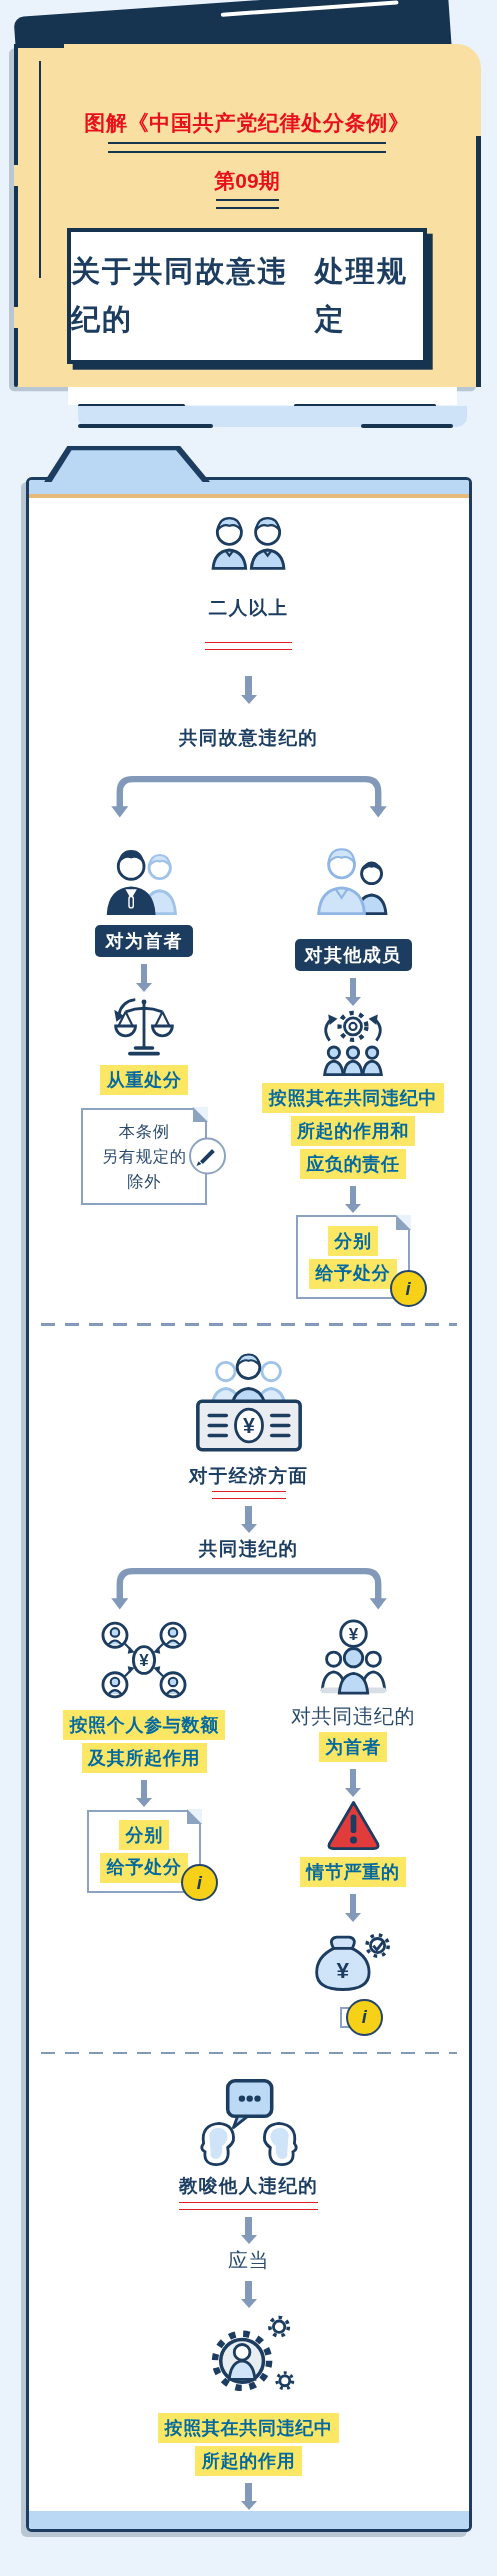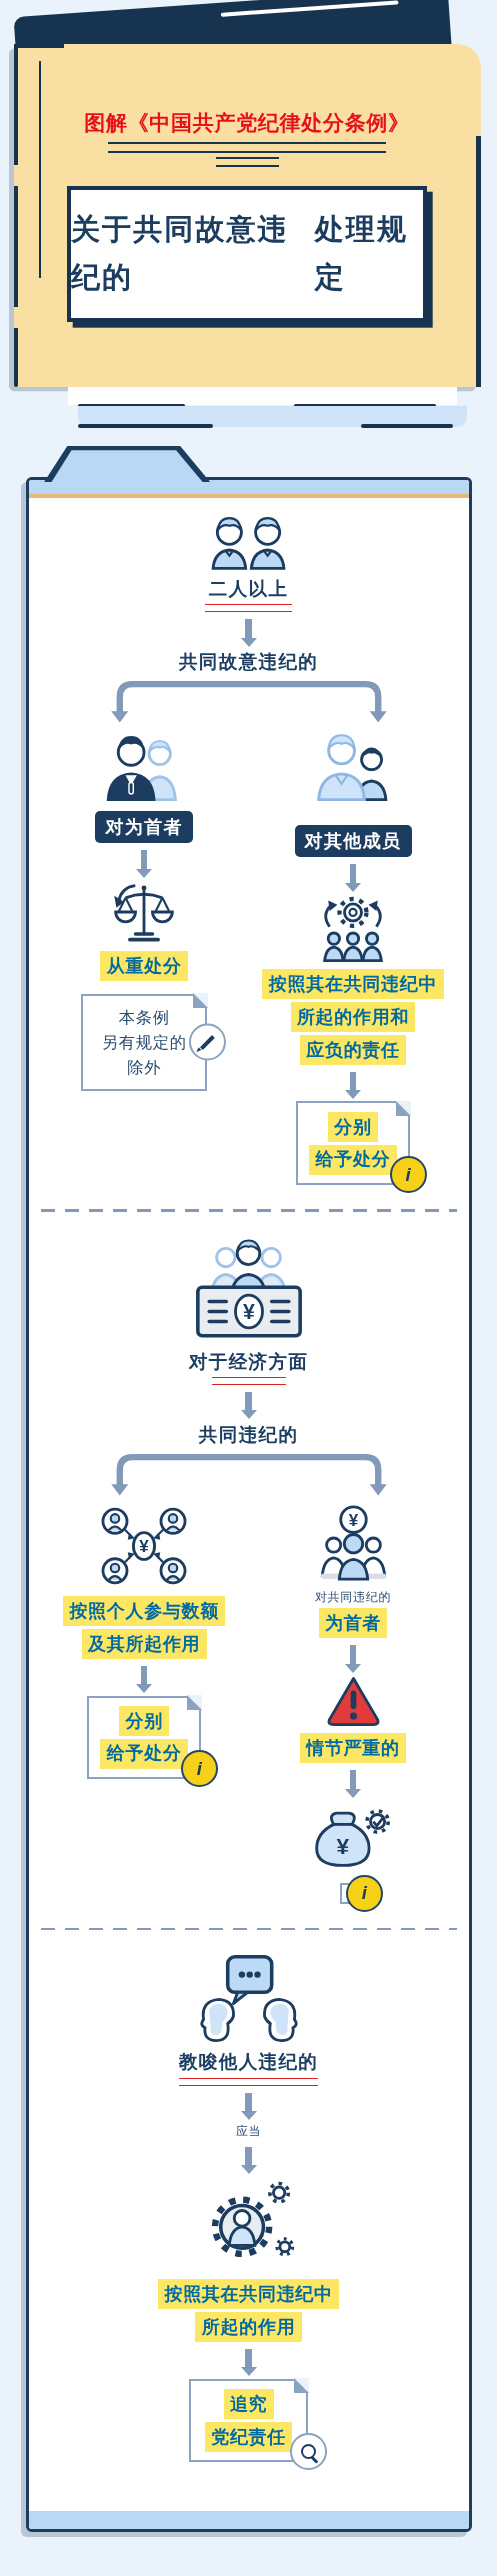--- a/index.html
+++ b/index.html
@@ -31,21 +31,21 @@
   .tab .outer{position:absolute;inset:0;background:#1c3c60;clip-path:polygon(0% 100%,14% 0%,82% 0%,100% 100%);}
   .tab .inner{position:absolute;inset:0;background:#bad8f4;clip-path:polygon(4.5% 100%,16.5% 12%,79.5% 12%,95.5% 100%);}
   .tab .lbl{position:absolute;inset:4.3px 0 0 0;text-align:center;font-size:19px;font-weight:bold;color:#1c3c60;letter-spacing:1.4px;z-index:2;}
   .card{position:relative;margin-top:31px;height:2049px;background:#fff;border:3.6px solid #1c3c60;border-radius:5.7px;box-shadow:-5px 5px 0 #b9c6d3;overflow:hidden;}
   .band{height:14px;background:#bad8f4;}
   .orangeline{height:3.6px;background:#e7ba79;}
   .bandBottom{position:absolute;left:0;right:0;bottom:0;height:18.5px;background:#bad8f4;}
 
   .flow{display:flex;flex-direction:column;align-items:center;}
   .flowT{font-size:18.5px;font-weight:bold;color:#1d3e63;letter-spacing:1.4px;text-align:center;}
-  .flowP{font-size:12px;color:#2a4a6e;letter-spacing:0.7px;text-align:left;}
+  .flowP{font-size:20px;color:#2a4a6e;letter-spacing:0.7px;text-align:left;}
   .redUL{height:5.7px;border-top:1.8px solid #e02020;border-bottom:1.8px solid #e02020;margin-top:3.6px;}
   .w120{width:87px;} .w190{width:139px;} .w100{width:74px;}
   .vArrow{position:relative;width:6.4px;height:18.5px;margin:7px auto 11.4px;background:#8299ba;}
   .vArrow::after{content:"";position:absolute;left:50%;transform:translateX(-50%);top:100%;border:8.5px solid transparent;border-top:9.2px solid #8299ba;}
   .pill{background:#1c3c60;color:#fff;font-weight:bold;font-size:18px;letter-spacing:1.4px;padding:4.3px 10px;border-radius:5px;}
   .hlGroup{display:flex;flex-direction:column;align-items:center;gap:2.8px;}
   .hl{display:inline-block;background:#fbe763;color:#0369a1;font-weight:bold;font-size:18px;letter-spacing:0.7px;padding:2.8px 6.4px;line-height:1.35;}
   .cols{display:flex;justify-content:space-between;width:100%;padding:0 15.6px;box-sizing:border-box;margin-top:7px;}
   .col{width:200px;display:flex;flex-direction:column;align-items:center;}
   .note{position:relative;background:#fff;border:2.8px solid #8ba3c0;padding:8.5px 11.4px;text-align:center;margin-top:12.8px;}
@@ -74,20 +74,21 @@
     <div class="backcover">
         <span class="slash"></span>
       </div>
     <div class="cover">
       <span class="edgeL"></span>
       <span class="edgeR"></span>
       <span class="edgeT"></span>
       <span class="spine"></span>
       <div class="series">图解《中国共产党纪律处分条例》</div>
       <div class="dblNavy"></div>
+      <div class="issue">第09期</div>
       <div class="dblNavy short"></div>
       <div class="titlebox">
         <div class="t">关于共同故意违纪的</div>
         <div class="t">处理规定</div>
       </div>
     </div>
     <div class="pages1">
       <span class="pline" style="left:10px;bottom:-2.1px;width:107px;"></span>
       <span class="pline" style="right:21px;bottom:-2.1px;width:142px;"></span>
     </div>
@@ -99,21 +100,21 @@
 
   <div class="cardwrap">
     <div class="tab">
       <div class="outer"></div>
       <div class="inner"></div>
     </div>
     <div class="card">
       <div class="band"></div>
       <div class="orangeline"></div>
 
-      <div class="flow" style="margin-top:15.6px;">
+      <div class="flow" style="margin-top:15.6px;gap:19px;">
         <svg width="85" height="57" viewBox="0 0 120 80">
           <g>
             <path d="M10 78 Q12 54 33 52 Q54 54 56 78 Z" fill="#bcd9f5" stroke="#1c3c60" stroke-width="4"></path>
             <circle cx="33" cy="27" r="17" fill="#fff" stroke="#1c3c60" stroke-width="4"></circle>
             <path d="M17 23 Q19 7 33 7 Q47 7 49 23 Q41 14 33 18 Q25 14 17 23 Z" fill="#bcd9f5" stroke="#1c3c60" stroke-width="3"></path>
             <path d="M27 52 L33 60 L39 52" fill="none" stroke="#1c3c60" stroke-width="3"></path>
           </g>
           <g transform="translate(54,0)">
             <path d="M10 78 Q12 54 33 52 Q54 54 56 78 Z" fill="#bcd9f5" stroke="#1c3c60" stroke-width="4"></path>
             <circle cx="33" cy="27" r="17" fill="#fff" stroke="#1c3c60" stroke-width="4"></circle>

